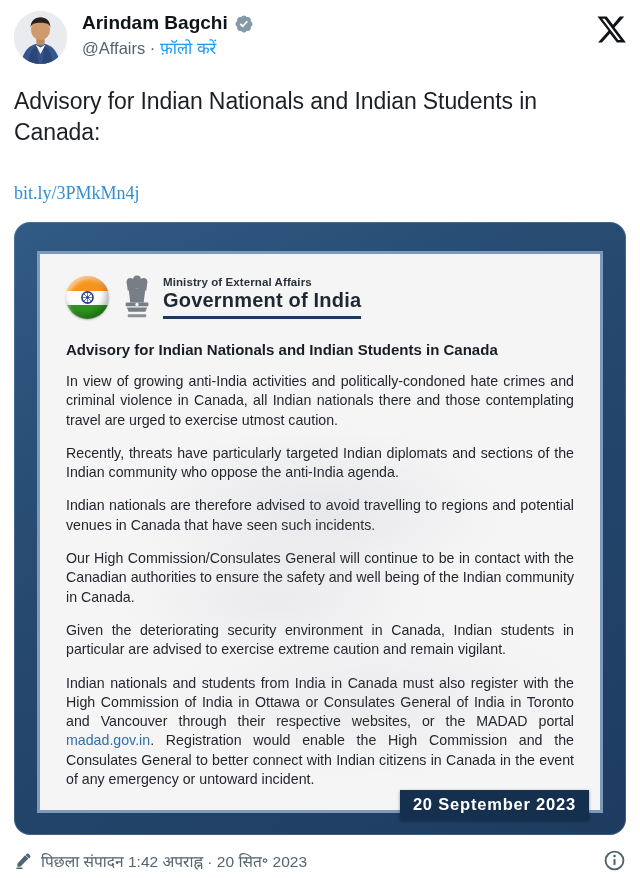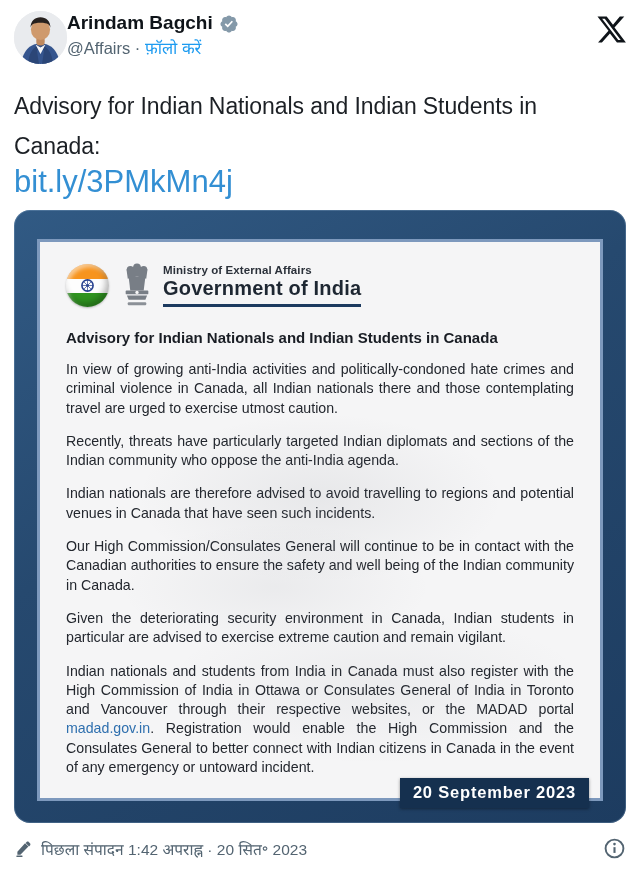--- a/index.html
+++ b/index.html
@@ -25,49 +25,51 @@
   }
   .avatar {
     width: 53px; height: 53px;
     border-radius: 50%;
     overflow: hidden;
     flex: none;
     cursor: pointer;
     background: #e9ebee;
   }
   .avatar svg { display: block; }
-  .names { flex: 1; min-width: 0; }
+  .names { margin-left: 15px; flex: 1; min-width: 0; }
   .name-row {
     display: flex; align-items: center; gap: 6px;
     font-size: 19px; font-weight: bold; color: #0f1419;
     line-height: 24px;
     cursor: pointer;
   }
   .verified { width: 20px; height: 20px; margin-top: 1px; }
   .handle-row {
     margin-top: 2px;
     font-size: 16.5px; color: #536471; line-height: 22px;
     white-space: nowrap;
   }
   .follow-link { color: #1d9bf0; font-weight: normal; cursor: pointer; }
   .x-logo { width: 29px; height: 27px; margin-top: 5px; cursor: pointer; flex: none; }
 
   
   .tweet-text {
     margin-top: 22px;
     font-size: 23px;
-    line-height: 40px;
+    line-height: 31px;
     color: #1c2025;
     letter-spacing: -0.1px;
   }
   .tweet-link {
-    font-size: 31px;
+    margin-top: 30px;
+    font-size: 18px;
     line-height: 31px;
     color: #338fd3;
     cursor: pointer;
+    font-family: Liberation Serif, serif;
   }
 
   
   .card {
     margin-top: 13px;
     width: 612px;
     height: 613px;
     border-radius: 16px;
     background: linear-gradient(150deg, #315a84 0%, #26496f 40%, #1d3c60 100%);
     box-shadow: inset 0 0 0 1px rgba(160,190,220,0.25);

